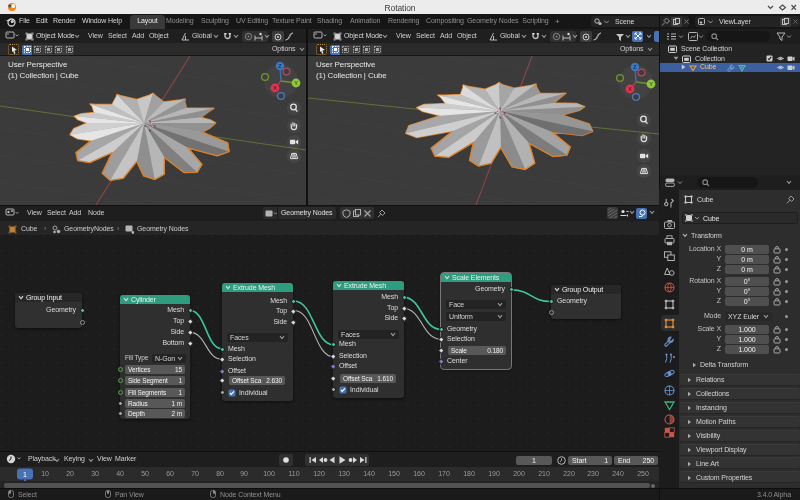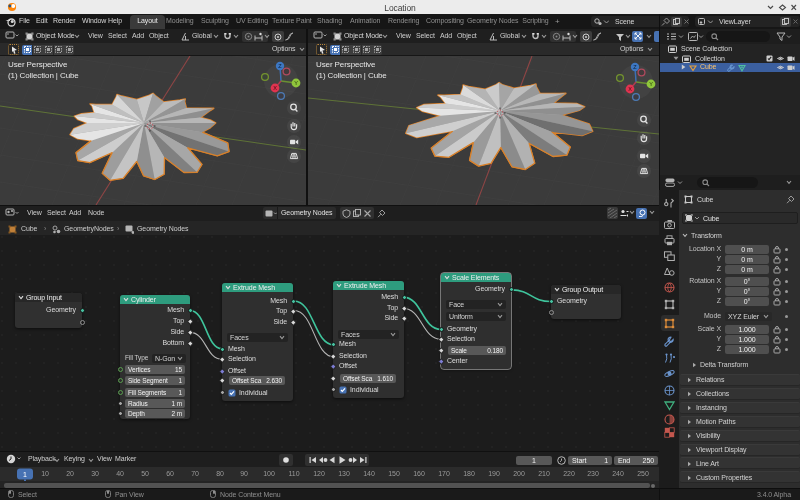--- a/index.html
+++ b/index.html
@@ -28,21 +28,21 @@
   svg text { font-family:"Liberation Sans", sans-serif; }
 </style></head>
 <body>
 <div id="stage">
 <div class="abs" style="left:0;top:0;width:800px;height:14px;background:#ececec;">
  <svg class="abs" style="left:7px;top:2px" width="10" height="10" viewBox="0 0 11 11">
   <circle cx="5.5" cy="5.5" r="4.5" fill="#ff8508"></circle>
         <circle cx="6.9" cy="4.5" r="2.2" fill="#fff"></circle>
   <circle cx="3.1" cy="4.4" r="1.6" fill="#265787"></circle>
       </svg>
- <div class="tx" style="left:0;width:800px;top:2.5px;text-align:center;color:#3c3c3c;font-size:8.5px;">Location</div>
+ <div class="tx" style="left:0;width:800px;top:2.5px;text-align:center;color:#3c3c3c;font-size:8.5px;">Rotation</div>
  <svg class="abs" style="left:767px;top:4px" width="30" height="7" viewBox="0 0 30 7">
   <path d="M1 2 L3.5 4.5 L6 2" fill="none" stroke="#4a4a4a" stroke-width="1.2"></path>
   <path d="M15.5 1 L18.5 3.5 L15.5 6 L12.5 3.5 Z" fill="none" stroke="#4a4a4a" stroke-width="1.1"></path>
   <path d="M24.5 1 L29 5.8 M29 1 L24.5 5.8" fill="none" stroke="#4a4a4a" stroke-width="1.2"></path>
       </svg>
 </div>
 <div class="abs" style="left:0;top:14px;width:800px;height:15px;background:#161616;"></div>
 <svg class="abs" style="left:5px;top:16.5px" width="11" height="10" viewBox="0 0 22 20">
  <circle cx="13" cy="11" r="7" fill="none" stroke="#d5d5d5" stroke-width="2.6"></circle>
  <circle cx="14.5" cy="9" r="3" fill="#d5d5d5"></circle>

